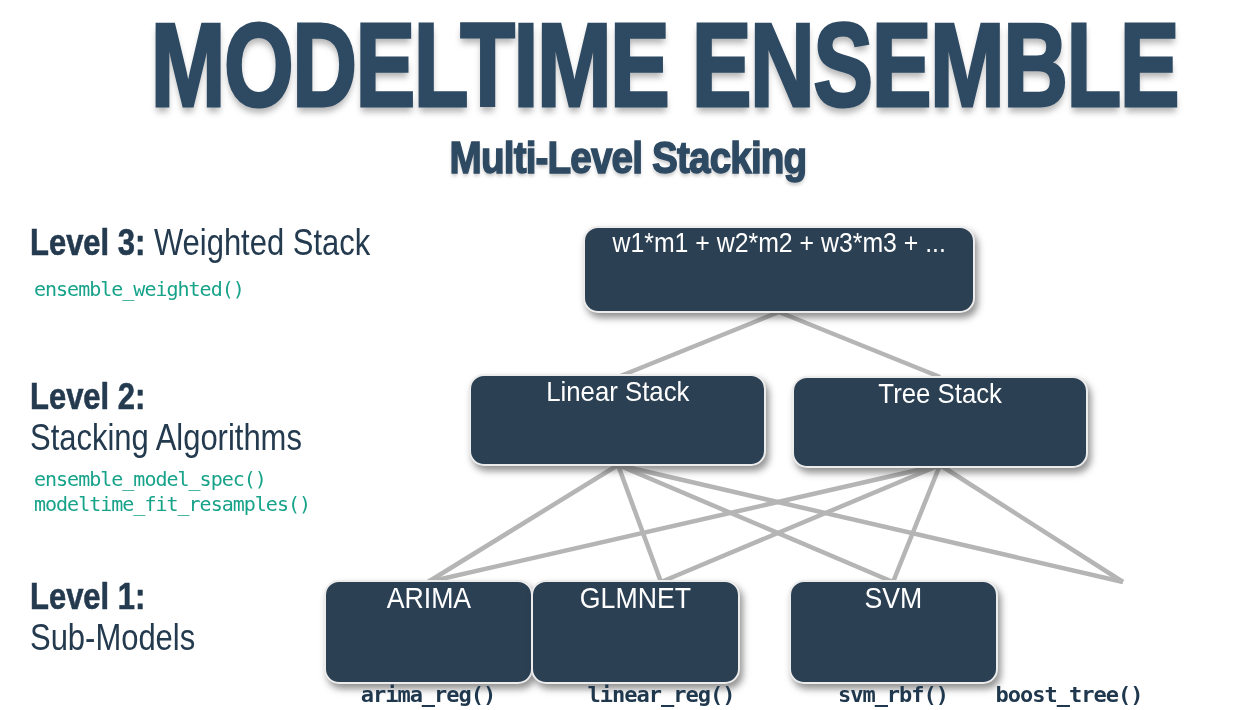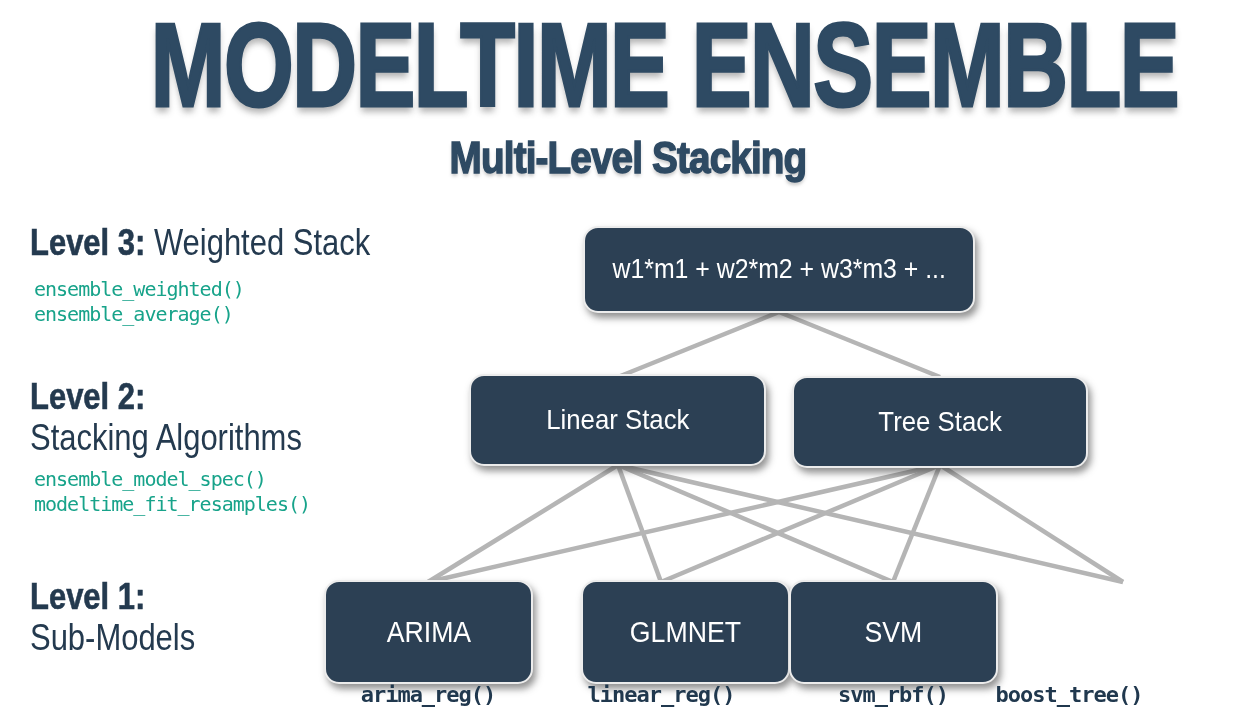--- a/index.html
+++ b/index.html
@@ -53,30 +53,30 @@
   }
   .lvl3-code{left:34px;top:277px;}
   .lvl2-code{left:34px;top:467px;}
   
   .edges{position:absolute;left:0;top:0;width:1256px;height:710px;z-index:1;}
   
   .node{
     position:absolute;z-index:2;background:var(--box-fill);
     border:2px solid var(--box-border);border-radius:15px;
     box-shadow:3px 5px 7px rgba(40,40,40,0.5);
-    display:flex;align-items:center;justify-content:center;
+    display:flex;justify-content:center;
     color:#ffffff;box-sizing:border-box;
   }
   .node span{display:block;transform:scaleX(0.92);white-space:nowrap;}
   .node-weighted{left:583px;top:226px;width:392px;height:87px;font-size:27px;}
   .node-linear{left:469px;top:374px;width:297px;height:92px;font-size:28px;}
   .node-tree{left:792px;top:376px;width:296px;height:92px;font-size:28px;}
   .node-sub{top:580px;width:209px;height:104px;font-size:29px;}
   .node-arima{left:324px;}
-  .node-glmnet{left:581px;}
+  .node-glmnet{left:531px;}
   .node-svm{left:789px;}
   .node-xgboost{left:1019px;}
   
   .subcode{
     position:absolute;top:682px;transform:translateX(-50%);
     font-family:"DejaVu Sans Mono","Liberation Mono",monospace;
     font-weight:700;font-size:22px;color:var(--code-dark);
     white-space:nowrap;letter-spacing:-1px;z-index:2;
   }
   .subcode-arima{left:428px;}
@@ -104,21 +104,20 @@
 
   <h1 class="main-title">MODELTIME ENSEMBLE</h1>
   <h2 class="subtitle">Multi-Level Stacking</h2>
 
   <div class="lvl-label lvl3-label">
     <span class="b">Level 3:</span>
     <span class="r">Weighted Stack</span>
   </div>
   <div class="code lvl3-code">
     <div>ensemble_weighted()</div>
-    <div>ensemble_average()</div>
   </div>
 
   <div class="lvl-label lvl2-label">
     <span class="b block">Level 2:</span>
     <span class="r block">Stacking Algorithms</span>
   </div>
   <div class="code lvl2-code">
     <div>ensemble_model_spec()</div>
     <div>modeltime_fit_resamples()</div>
   </div>

